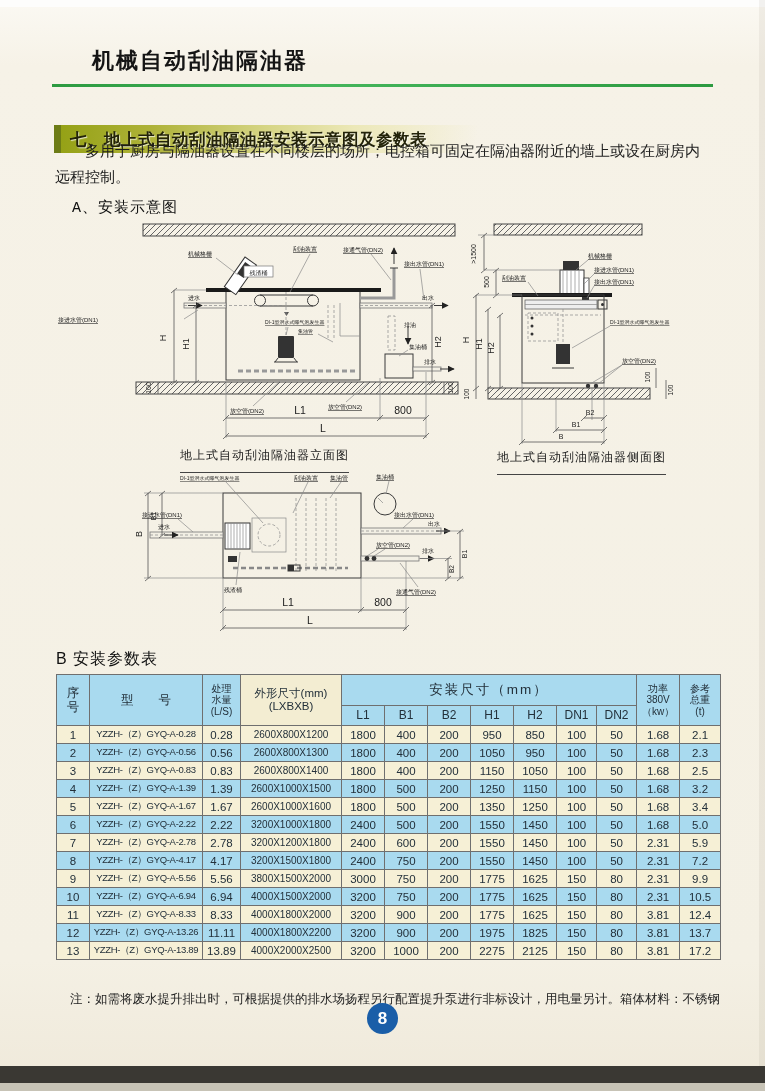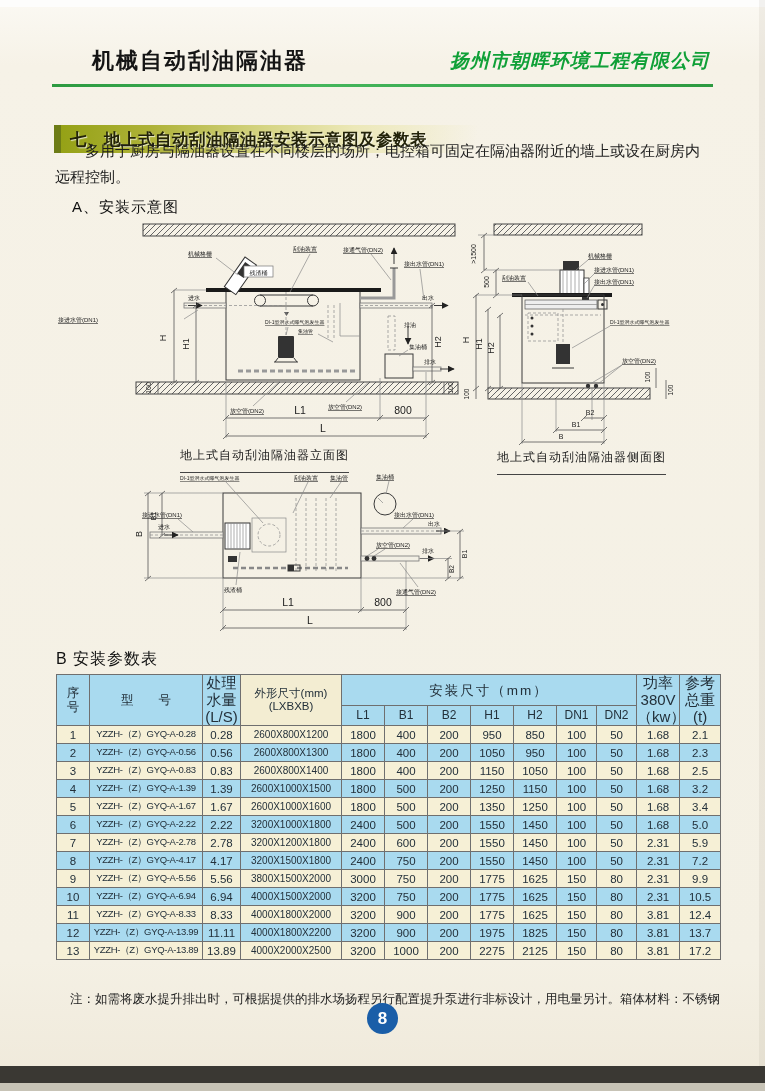--- a/index.html
+++ b/index.html
@@ -14,21 +14,21 @@
     font-weight:bold;font-size:19px;color:#0fa037;letter-spacing:1px;}
   .green-rule{position:absolute;left:52px;top:84px;width:661px;height:3px;
     background:linear-gradient(90deg,#2c9a40,#45b65c 40%,#2c9a40);}
   .banner{position:absolute;left:54px;top:103px;width:440px;height:28px;line-height:28px;
     padding-left:16px;box-sizing:border-box;font-size:16.5px;font-weight:bold;color:#232309;
     letter-spacing:.5px;text-shadow:1px 1px 1px rgba(255,255,255,.75);
     background:linear-gradient(95deg,#93a013 0%,#aeb238 22%,#d6d584 48%,#ece8b8 68%,rgba(244,240,214,0) 96%);margin-top:22px;}
   .banner::before{content:"";position:absolute;left:0;top:0;width:7px;height:28px;background:#6d7c16;}
   .intro{position:absolute;left:55px;top:138px;width:657px;margin:0;font-size:15px;
     line-height:26px;text-indent:2em;color:#1d1d1d;}
-  .head-a{position:absolute;left:72px;top:198px;font-size:15px;letter-spacing:1px;color:#101010;}
+  .head-a{position:absolute;left:72px;top:198px;font-size:15px;letter-spacing:1px;color:#101010;font-family:Liberation Mono, monospace;}
   .head-b{position:absolute;left:56px;top:649px;font-size:16px;letter-spacing:1px;color:#101010;}
   .diagram-area{position:absolute;left:0;top:218px;width:765px;height:432px;}
   .diag{position:absolute;overflow:visible;}
   .diag text{font-family:"Liberation Sans",sans-serif;fill:#222;}
   .ln{stroke:#3a3a3a;fill:none;stroke-width:1;}
   .thin{stroke:#8a8a8a;fill:none;stroke-width:.7;}
   .dash{stroke-dasharray:3,2;}
   .dim{stroke:#555;fill:none;stroke-width:.8;}
   .dark{fill:#333;stroke:none;}
   .lbl{font-size:6px;}
@@ -39,21 +39,21 @@
   .big{font-size:10.5px;}
   .caption{position:absolute;font-size:12px;letter-spacing:1px;color:#1b1b1b;
     border-bottom:1px solid #444;padding-bottom:8px;white-space:nowrap;}
   .ptable{position:absolute;left:56px;top:674px;width:657px;border-collapse:collapse;
     table-layout:fixed;background:#f6f0d6;}
   .ptable th,.ptable td{border:1px solid #6f6f6f;text-align:center;vertical-align:middle;
     padding:0;color:#23303a;overflow:hidden;}
   .ptable thead th{background:#a9daef;font-weight:normal;white-space:pre-line;line-height:1.12;}
   .ptable thead .r1{height:31px;font-size:12.5px;}
   .ptable thead .r2 th{height:19px;font-size:12px;}
-  .ptable thead .hsmall{font-size:15px;}
+  .ptable thead .hsmall{font-size:10px;}
   .ptable thead .hinstall{font-size:13.5px;letter-spacing:2px;}
   .ptable thead .cream{background:#f3edd2;font-size:11.5px;}
   .ptable tbody td{height:17px;font-size:11.5px;}
   .ptable tbody td:nth-child(2){font-size:9.5px;letter-spacing:-.3px;}
   .ptable tbody td:nth-child(4){font-size:10px;}
   .ptable tbody tr.odd{background:#f6f0d6;}
   .ptable tbody tr.even{background:#a9daef;}
   .note{position:absolute;left:58px;top:979px;width:660px;margin:12px;font-size:12.5px;color:#222;}
   .page-badge{position:absolute;left:367px;top:1003px;width:31px;height:31px;border-radius:50%;
     background:#1a5ea8;color:#fff;font-size:17px;font-weight:bold;line-height:31px;text-align:center;}
@@ -61,21 +61,20 @@
   .band-light{position:absolute;left:0;top:1083px;width:100%;height:8px;background:#c7c3b6;}
 </style>
 </head>
 <body>
 
 <div class="paper">
   <div class="top-strip"></div>
   <div class="right-shade"></div>
 
   <div class="doc-title">机械自动刮油隔油器</div>
-  <div class="company">扬州市朝晖环境工程有限公司</div>
   <div class="green-rule"></div>
 
   <div class="banner">七、地上式自动刮油隔油器安装示意图及参数表</div>
   <p class="intro">多用于厨房与隔油器设置在不同楼层的场所；电控箱可固定在隔油器附近的墙上或设在厨房内远程控制。</p>
 
   <div class="head-a">A、安装示意图</div>
 
   <div class="diagram-area">
 
     <svg class="diag" style="left:88px;top:2px" width="378" height="230" viewBox="0 0 378 230">
@@ -604,21 +603,21 @@
           <td>200</td>
           <td>1775</td>
           <td>1625</td>
           <td>150</td>
           <td>80</td>
           <td>3.81</td>
           <td>12.4</td>
         </tr>
         <tr class="even">
           <td>12</td>
-          <td>YZZH-（Z）GYQ-A-13.99</td>
+          <td>YZZH-（Z）GYQ-A-13.26</td>
           <td>11.11</td>
           <td>4000X1800X2200</td>
           <td>3200</td>
           <td>900</td>
           <td>200</td>
           <td>1975</td>
           <td>1825</td>
           <td>150</td>
           <td>80</td>
           <td>3.81</td>

